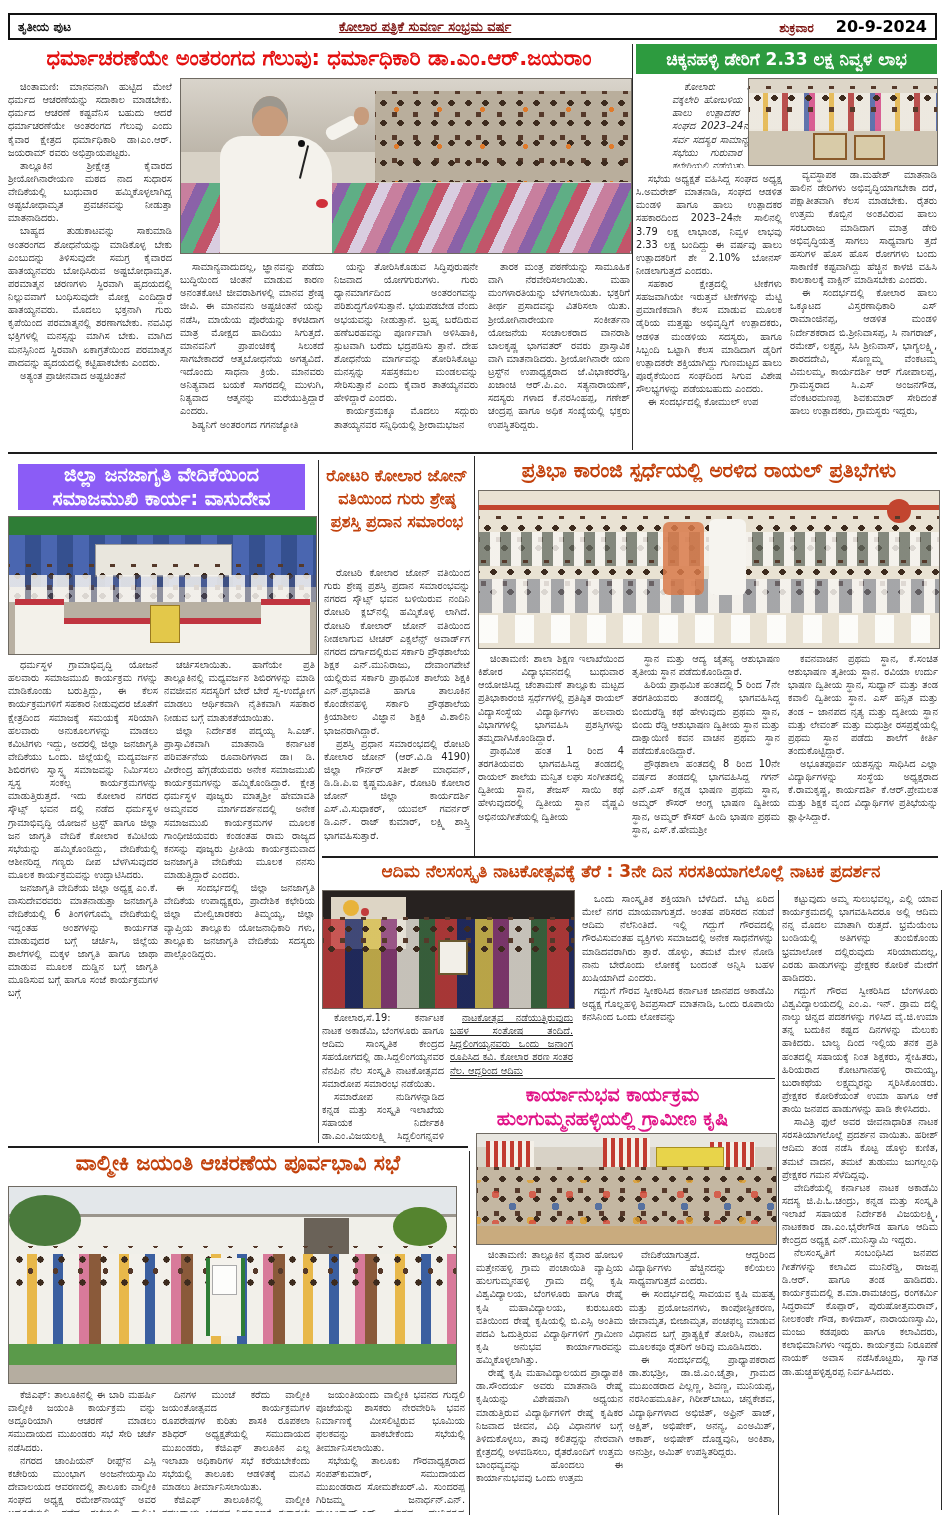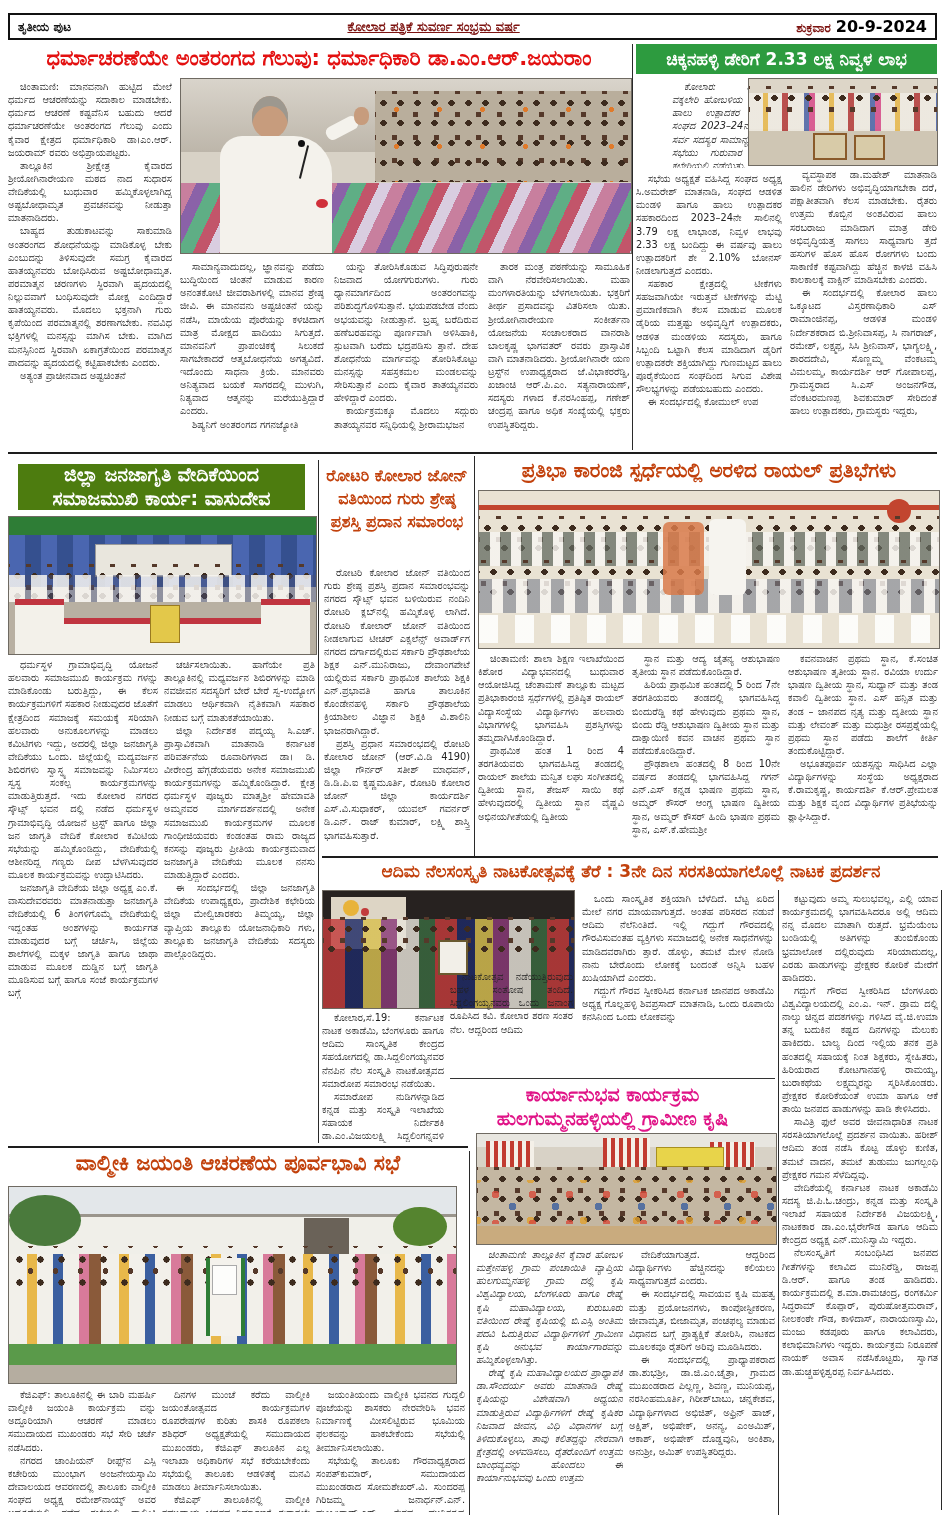--- a/index.html
+++ b/index.html
@@ -4,29 +4,29 @@
 <style>
   html,body{margin:0;padding:0;background:#ffffff;}
   #page{position:relative;width:945px;height:1518px;background:#fff;overflow:hidden;
         font-family:"DejaVu Sans",sans-serif;color:#1c1c1c;}
   .abs{position:absolute;}
   
   .masthead{border:2px solid #111;display:flex;align-items:center;justify-content:space-between;
             padding:0 8px;box-sizing:border-box;background:#fff;}
   .mh-left{font-size:12px;font-weight:bold;color:#111;}
   .mh-center{font-size:13px;font-weight:bold;color:#7d1310;text-decoration:underline;}
-  .mh-right{font-size:12px;font-weight:bold;color:#7d1310;display:flex;gap:5px;align-items:baseline;}
+  .mh-right{font-size:12px;font-weight:bold;color:#7d1310;display:flex;gap:22px;align-items:baseline;}
   .mh-date{font-size:16px;color:#000;}
   
   .hl{font-weight:bold;text-align:center;white-space:nowrap;overflow:hidden;}
   .hl-red{color:#e31010;font-size:21px;line-height:1.2;}
   .hl-black{color:#c2410c;}
   .box-green{background:#2d9b3f;color:#fff;font-weight:bold;font-size:17px;
              display:flex;align-items:center;justify-content:center;white-space:nowrap;overflow:hidden;}
-  .box-red{background:#4d7c0f;color:#fff;font-weight:bold;font-size:19px;text-align:center;
+  .box-red{background:#8b5cf6;color:#fff;font-weight:bold;font-size:19px;text-align:center;
            display:flex;align-items:center;justify-content:center;line-height:1.25;padding:2px 6px;box-sizing:border-box;}
   .hl-magenta{color:#e01387;font-weight:bold;font-size:19px;text-align:center;line-height:1.25;}
   
   .col{font-size:9.8px;line-height:1.34;text-align:justify;color:#222;overflow:hidden;}
   .col p{margin:0;text-indent:12px;}
   
   .vr{background:#2a2a2a;width:1px;}
   .hr{background:#1d1d1d;height:2px;}
   .hr-thin{background:#333;height:1px;}
   
@@ -180,21 +180,21 @@
     <div class="ly" style="left:3%;top:5%;width:30%;height:45%;background:#ddd5c5;"></div>
     <div class="ly" style="left:8%;top:8%;width:16px;height:16px;background:#e8b33a;border-radius:50%;box-shadow:14px 4px 0 -4px #c23b3b;"></div>
     <div class="ly" style="left:0;bottom:0;width:100%;height:76%;background:repeating-linear-gradient(90deg,#c23b3b 0 22px,#1e2a66 22px 40px,#d8c050 40px 58px,#8a3a78 58px 74px,#e8e4da 74px 96px,#3a6a40 96px 112px);opacity:.82;"></div>
     <div class="ly heads" style="left:0;top:22%;width:100%;height:30%;"></div>
     <div class="ly" style="left:46%;top:42%;width:10%;height:26%;background:#f2efe8;border:2px solid #6a5a30;"></div>
   </div>
   <div class="abs col" style="left:322px;top:1011px;width:122px;height:132px;">
       <p>ಕೋಲಾರ,ಸೆ.19: ಕರ್ನಾಟಕ ನಾಟಕ ಅಕಾಡೆಮಿ, ಬೆಂಗಳೂರು ಹಾಗೂ ಆದಿಮ ಸಾಂಸ್ಕೃತಿಕ ಕೇಂದ್ರದ ಸಹಯೋಗದಲ್ಲಿ ಡಾ.ಸಿದ್ದಲಿಂಗಯ್ಯನವರ ನೆನಪಿನ ನೆಲ ಸಂಸ್ಕೃತಿ ನಾಟಕೋತ್ಸವದ ಸಮಾರೋಪ ಸಮಾರಂಭ ನಡೆಯಿತು.</p>
       <p>ಸಮಾರೋಪ ನುಡಿಗಳನ್ನಾಡಿದ ಕನ್ನಡ ಮತ್ತು ಸಂಸ್ಕೃತಿ ಇಲಾಖೆಯ ಸಹಾಯಕ ನಿರ್ದೇಶಕಿ ಡಾ.ಎಂ.ವಿಜಯಲಕ್ಷ್ಮಿ ಸಿದ್ದಲಿಂಗನ್ನವಳಿ ಸ್ಮರಣೆಯಲ್ಲಿ</p>
     </div>
-  <div class="abs col" style="left:450px;top:970px;width:123px;height:66px;">
+  <div class="abs col" style="left:450px;top:1011px;width:123px;height:66px;text-decoration:underline;">
       <p>ನಾಟಕೋತ್ಸವ ನಡೆಯುತ್ತಿರುವುದು ಬಹಳ ಸಂತೋಷ ತಂದಿದೆ. ಸಿದ್ದಲಿಂಗಯ್ಯನವರು ಒಂದು ಜನಾಂಗ ರೂಪಿಸಿದ ಕವಿ. ಕೋಲಾರ ಶರಣ ಸಂತರ ನೆಲ. ಆದ್ದರಿಂದ ಆದಿಮ</p>
     </div>
   <div class="abs col" style="left:582px;top:892px;width:192px;height:184px;">
       <p>ಒಂದು ಸಾಂಸ್ಕೃತಿಕ ಶಕ್ತಿಯಾಗಿ ಬೆಳೆದಿದೆ. ಬೆಟ್ಟ ಏರಿದ ಮೇಲೆ ನಗರ ಮಾಯವಾಗುತ್ತದೆ. ಅಂತಹ ಪರಿಸರದ ನಡುವೆ ಆದಿಮ ನೆಲೆನಿಂತಿದೆ. ಇಲ್ಲಿ ಗದ್ದುಗೆ ಗೌರವದಲ್ಲಿ ಗೌರವಿಸುವಂತಹ ವ್ಯಕ್ತಿಗಳು ಸಮಾಜದಲ್ಲಿ ಅನೇಕ ಸಾಧನೆಗಳನ್ನು ಮಾಡಿದವರಾಗಿರು ತ್ತಾರೆ. ಡೊಳ್ಳು, ತಮಟೆ ಮೇಳ ನೋಡಿ ನಾನು ಬೇರೊಂದು ಲೋಕಕ್ಕೆ ಬಂದಂತೆ ಅನ್ನಿಸಿ ಬಹಳ ಖುಷಿಯಾಗಿದೆ ಎಂದರು.</p>
       <p>ಗದ್ದುಗೆ ಗೌರವ ಸ್ವೀಕರಿಸಿದ ಕರ್ನಾಟಕ ಜಾನಪದ ಅಕಾಡೆಮಿ ಅಧ್ಯಕ್ಷ ಗೊಲ್ಲಹಳ್ಳಿ ಶಿವಪ್ರಸಾದ್ ಮಾತನಾಡಿ, ಒಂದು ರೂಪಾಯಿ ಕನಸಿನಿಂದ ಒಂದು ಲೋಕವನ್ನು</p>
     </div>
   <div class="abs col" style="left:782px;top:892px;width:156px;height:618px;">
       <p>ಕಟ್ಟುವುದು ಅಮ್ಮ ಸುಲುಭವಲ್ಲ, ಎಲ್ಲಿ ಯಾವ ಕಾರ್ಯಕ್ರಮದಲ್ಲಿ ಭಾಗವಹಿಸಿದರೂ ಅಲ್ಲಿ ಆದಿಮ ನನ್ನ ಮೊದಲ ಮಾತಾಗಿ ರುತ್ತದೆ. ಭ್ರಮೆಯೆಂಬ ಬಂಡಿಯಲ್ಲಿ ಅತಿಗಳನ್ನು ತುಂಬಿಕೊಂಡು ಭ್ರಮಾಲೋಕ ದಲ್ಲಿರುವುದು ಸರಿಯಾದುದಲ್ಲ, ಎರಡು ಹಾಡುಗಳನ್ನು ಪ್ರೇಕ್ಷಕರ ಕೋರಿಕೆ ಮೇರೆಗೆ ಹಾಡಿದರು.</p>
       <p>ಗದ್ದುಗೆ ಗೌರವ ಸ್ವೀಕರಿಸಿದ ಬೆಂಗಳೂರು ವಿಶ್ವವಿದ್ಯಾಲಯದಲ್ಲಿ ಎಂ.ಎ. ಇನ್. ಡ್ರಾಮ ದಲ್ಲಿ ನಾಲ್ಕು ಚಿನ್ನದ ಪದಕಗಳನ್ನು ಗಳಿಸಿದ ವೈ.ಜಿ.ಉಮಾ ತನ್ನ ಬದುಕಿನ ಕಷ್ಟದ ದಿನಗಳನ್ನು ಮೆಲುಕು ಹಾಕಿದರು. ಬಾಲ್ಯ ದಿಂದ ಇಲ್ಲಿಯ ತನಕ ಪ್ರತಿ ಹಂತದಲ್ಲಿ ಸಹಾಯಕ್ಕೆ ನಿಂತ ಶಿಕ್ಷಕರು, ಸ್ನೇಹಿತರು, ಹಿರಿಯರಾದ ಕೋಟಗಾನಹಳ್ಳಿ ರಾಮಯ್ಯ, ಬುರಾಕಥೆಯ ಲಕ್ಷ್ಮಮ್ಮರನ್ನು ಸ್ಮರಿಸಿಕೊಂಡರು. ಪ್ರೇಕ್ಷಕರ ಕೋರಿಕೆಯಂತೆ ಉಮಾ ಹಾಗೂ ಆಕೆ ತಾಯಿ ಜನಪದ ಹಾಡುಗಳನ್ನು ಹಾಡಿ ಕೇಳಿಸಿದರು.</p>
       <p>ಸಾವಿತ್ರಿ ಫುಲೆ ಅವರ ಜೀವನಾಧಾರಿತ ನಾಟಕ ಸರಸತಿಯಾಗಲೊಲ್ಲೆ ಪ್ರದರ್ಶನ ವಾಯಿತು. ಹರೀಶ್ ಆದಿಮ ತಂಡ ನಡೆಸಿ ಕೊಟ್ಟ ಡೊಳ್ಳು ಕುಣಿತ, ತಮಟೆ ವಾದನ, ತಮಟೆ ತುಡುಮು ಜುಗಲ್ಬಂಧಿ ಪ್ರೇಕ್ಷಕರ ಗಮನ ಸೆಳೆದಿದ್ದವು.</p>
@@ -214,21 +214,21 @@
     <div class="ly" style="left:0;top:0;width:100%;height:12%;background:#e8e6e0;"></div>
     <div class="ly stripe-rw" style="left:3%;top:6%;width:16%;height:24%;"></div>
     <div class="ly stripe-rw" style="left:42%;top:4%;width:16%;height:26%;"></div>
     <div class="ly stripe-rw" style="left:78%;top:7%;width:15%;height:23%;"></div>
     <div class="ly" style="left:60%;top:12%;width:22%;height:16%;background:#e8d44a;border:1px solid #a89020;"></div>
     <div class="ly" style="left:0;top:30%;width:100%;height:54%;background:#c4b7a2;"></div>
     <div class="ly heads" style="left:0;top:30%;width:100%;height:54%;"></div>
     <div class="ly" style="left:0;top:42%;width:100%;height:40%;background-image:radial-gradient(circle 4px,rgba(216,74,58,.8) 95%,transparent),radial-gradient(circle 4px,rgba(59,95,160,.8) 95%,transparent),radial-gradient(circle 4px,rgba(224,160,48,.8) 95%,transparent);background-size:37px 29px,43px 33px,53px 41px;background-position:0 0,14px 10px,27px 20px;"></div>
     <div class="ly" style="left:0;bottom:0;width:100%;height:16%;background:#c9ab7e;"></div>
   </div>
-  <div class="abs col" style="left:476px;top:1248px;width:147px;height:264px;font-style:italic;">
+  <div class="abs col" style="left:476px;top:1248px;width:147px;height:264px;">
       <p>ಚಿಂತಾಮಣಿ: ತಾಲ್ಲೂಕಿನ ಕೈವಾರ ಹೋಬಳಿ ಮತ್ತೇನಹಳ್ಳಿ ಗ್ರಾಮ ಪಂಚಾಯಿತಿ ವ್ಯಾಪ್ತಿಯ ಹುಲಗುಮ್ಮನಹಳ್ಳಿ ಗ್ರಾಮ ದಲ್ಲಿ ಕೃಷಿ ವಿಶ್ವವಿದ್ಯಾಲಯ, ಬೆಂಗಳೂರು ಹಾಗೂ ರೇಷ್ಮೆ ಕೃಷಿ ಮಹಾವಿದ್ಯಾಲಯ, ಕುರುಬೂರು ವತಿಯಿಂದ ರೇಷ್ಮೆ ಕೃಷಿಯಲ್ಲಿ ಬಿ.ಎಸ್ಸಿ ಅಂತಿಮ ಪದವಿ ಓದುತ್ತಿರುವ ವಿದ್ಯಾರ್ಥಿಗಳಿಗೆ ಗ್ರಾಮೀಣ ಕೃಷಿ ಅನುಭವ ಕಾರ್ಯಾಗಾರವನ್ನು ಹಮ್ಮಿಕೊಳ್ಳಲಾಗಿತ್ತು.</p>
       <p>ರೇಷ್ಮೆ ಕೃಷಿ ಮಹಾವಿದ್ಯಾಲಯದ ಪ್ರಾಧ್ಯಾಪಕಿ ಡಾ.ಸೌಂದರ್ಯ ಅವರು ಮಾತನಾಡಿ ರೇಷ್ಮೆ ಕೃಷಿಯನ್ನು ವಿಶೇಷವಾಗಿ ಅಧ್ಯಯನ ಮಾಡುತ್ತಿರುವ ವಿದ್ಯಾರ್ಥಿಗಳಿಗೆ ರೇಷ್ಮೆ ಕೃಷಿಕರ ನಿಜವಾದ ಜೀವನ, ವಿಧಿ ವಿಧಾನಗಳ ಬಗ್ಗೆ ತಿಳಿದುಕೊಳ್ಳಲು, ತಾವು ಕಲಿತದ್ದನ್ನು ನೇರವಾಗಿ ಕ್ಷೇತ್ರದಲ್ಲಿ ಅಳವಡಿಸಲು, ರೈತರೊಂದಿಗೆ ಉತ್ತಮ ಬಾಂಧವ್ಯವನ್ನು ಹೊಂದಲು ಈ ಕಾರ್ಯಾನುಭವವು ಒಂದು ಉತ್ತಮ</p>
     </div>
   <div class="abs col" style="left:629px;top:1248px;width:146px;height:264px;">
       <p>ವೇದಿಕೆಯಾಗುತ್ತದೆ. ಆದ್ದರಿಂದ ವಿದ್ಯಾರ್ಥಿಗಳು ಹೆಚ್ಚಿನದನ್ನು ಕಲಿಯಲು ಸಾಧ್ಯವಾಗುತ್ತದೆ ಎಂದರು.</p>
       <p>ಈ ಸಂದರ್ಭದಲ್ಲಿ ಸಾವಯವ ಕೃಷಿ ಮಹತ್ವ ಮತ್ತು ಪ್ರಯೋಜನಗಳು, ಕಾಂಪೋಸ್ಟೀಕರಣ, ಜೀವಾಮೃತ, ಬೀಜಾಮೃತ, ಪಂಚಫಲ್ಯ ಮಾಡುವ ವಿಧಾನದ ಬಗ್ಗೆ ಪ್ರಾತ್ಯಕ್ಷಿಕೆ ತೋರಿಸಿ, ನಾಟಕದ ಮೂಲಕವೂ ರೈತರಿಗೆ ಅರಿವು ಮೂಡಿಸಿದರು.</p>
       <p>ಈ ಸಂದರ್ಭದಲ್ಲಿ ಪ್ರಾಧ್ಯಾಪಕರಾದ ಡಾ.ಶುಭಶ್ರೀ, ಡಾ.ಜಿ.ಎಂ.ಚೈತ್ರಾ, ಗ್ರಾಮದ ಮುಖಂಡರಾದ ಪಿಲ್ಲಣ್ಣ, ಶಿವಣ್ಣ, ಮುನಿಯಪ್ಪ, ನರಸಿಂಹಮೂರ್ತಿ, ಗಿರೀಶ್‌ಬಾಬು, ಚನ್ನಕೇಶವ, ವಿದ್ಯಾರ್ಥಿಗಳಾದ ಅಭಿಜಿತ್, ಅಫ್ರಿನ್ ಹಾಜ್, ಅಕ್ಷಿತ್, ಅಭಿಷೇಕ್, ಅನನ್ಯ, ಎಂಅಮಿತ್, ಆಕಾಶ್, ಅಭಿಷೇಕ್ ದೊಡ್ಡವುನಿ, ಅಂಕಿಶಾ, ಅನುಶ್ರೀ, ಅಮಿತ್ ಉಪಸ್ಥಿತರಿದ್ದರು.</p>
     </div>
 
   <div class="abs hr" style="left:8px;top:1146px;width:460px;"></div>

